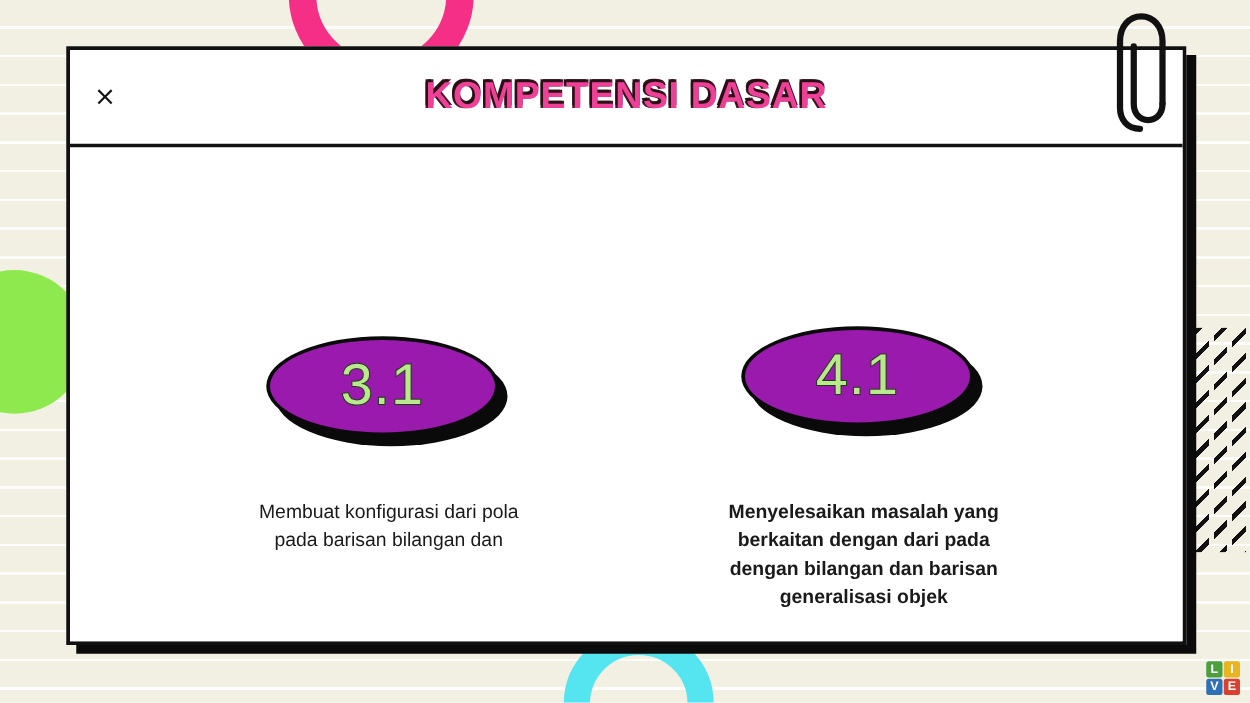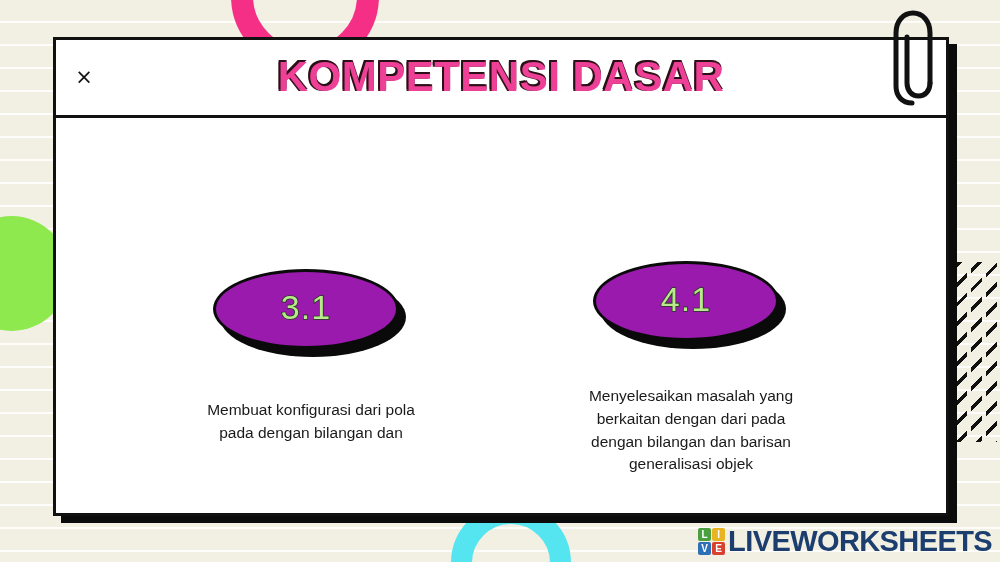--- a/index.html
+++ b/index.html
@@ -119,21 +119,21 @@
     font-size: 21px;
     line-height: 1;
     color: #111;
     background: none;
     border: none;
     cursor: pointer;
     font-family: "DejaVu Sans", sans-serif;
     padding: 0;
   }
   #slide-title {
-    font-size: 42px;
+    font-size: 30px;
     font-weight: 700;
     letter-spacing: 0.5px;
     color: #ee4096;
     text-shadow:
       -2px -2px 0 #2a1016,
       -2px  0px 0 #3c1620,
        0px -2px 0 #3c1620;
     font-family: "Liberation Sans", sans-serif;
     white-space: nowrap;
     margin: 0;
@@ -180,41 +180,41 @@
     height: 80px;
     border-radius: 50%;
     background: #9a1aae;
     border: 3px solid #0a0a0a;
     box-sizing: border-box;
     display: flex;
     align-items: center;
     justify-content: center;
   }
   .badge-label {
-    font-size: 34px;
+    font-size: 46px;
     font-weight: 400;
     color: #b9e98c;
     font-family: "Liberation Sans", sans-serif;
     letter-spacing: 1px;
     line-height: 1;
     padding-bottom: 4px;
     -webkit-text-stroke: 1.6px #1d3b14;
     paint-order: stroke fill;
   }
 
   .kd-desc {
     margin-top: 42px;
     text-align: center;
     font-size: 15.5px;
     line-height: 1.47;
     color: #1a1a1a;
     font-family: "Liberation Sans", sans-serif;
     max-width: 300px;
   }
-  #kd-col-right .kd-desc { margin-top: 36px; max-width: 285px; }
+  #kd-col-right .kd-desc { margin-top: 50px; max-width: 285px; font-weight: bold; }
 
   
   #paperclip {
     position: absolute;
     left: 884px;
     top: 7px;
     width: 56px;
     height: 104px;
     z-index: 6;
   }
@@ -284,21 +284,21 @@
 
     <div class="kd-column" id="kd-col-left">
       <div class="badge-wrap">
         <div class="badge-shadow"></div>
         <div class="badge-ellipse">
           <span class="badge-label">3.1</span>
         </div>
       </div>
       <div class="kd-desc">
         <div>Membuat konfigurasi dari pola</div>
-        <div>pada dengan bilangan dan</div>
+        <div>pada barisan bilangan dan</div>
       </div>
     </div>
 
     <div class="kd-column" id="kd-col-right">
       <div class="badge-wrap">
         <div class="badge-shadow"></div>
         <div class="badge-ellipse">
           <span class="badge-label">4.1</span>
         </div>
       </div>
@@ -318,14 +318,13 @@
   <path d="M46 76 C46 84 41 89 34.5 89 C28 89 23 84 23 76 L23 30" fill="none" stroke="#111" stroke-width="5" stroke-linecap="round"></path>
 </svg>
 
 <div id="lw-logo">
   <div id="lw-mark">
     <span id="lw-sq-l">L</span>
     <span id="lw-sq-i">I</span>
     <span id="lw-sq-v">V</span>
     <span id="lw-sq-e">E</span>
   </div>
-  <div id="lw-wordmark">LIVEWORKSHEETS</div>
 </div>
 
 </body></html>

